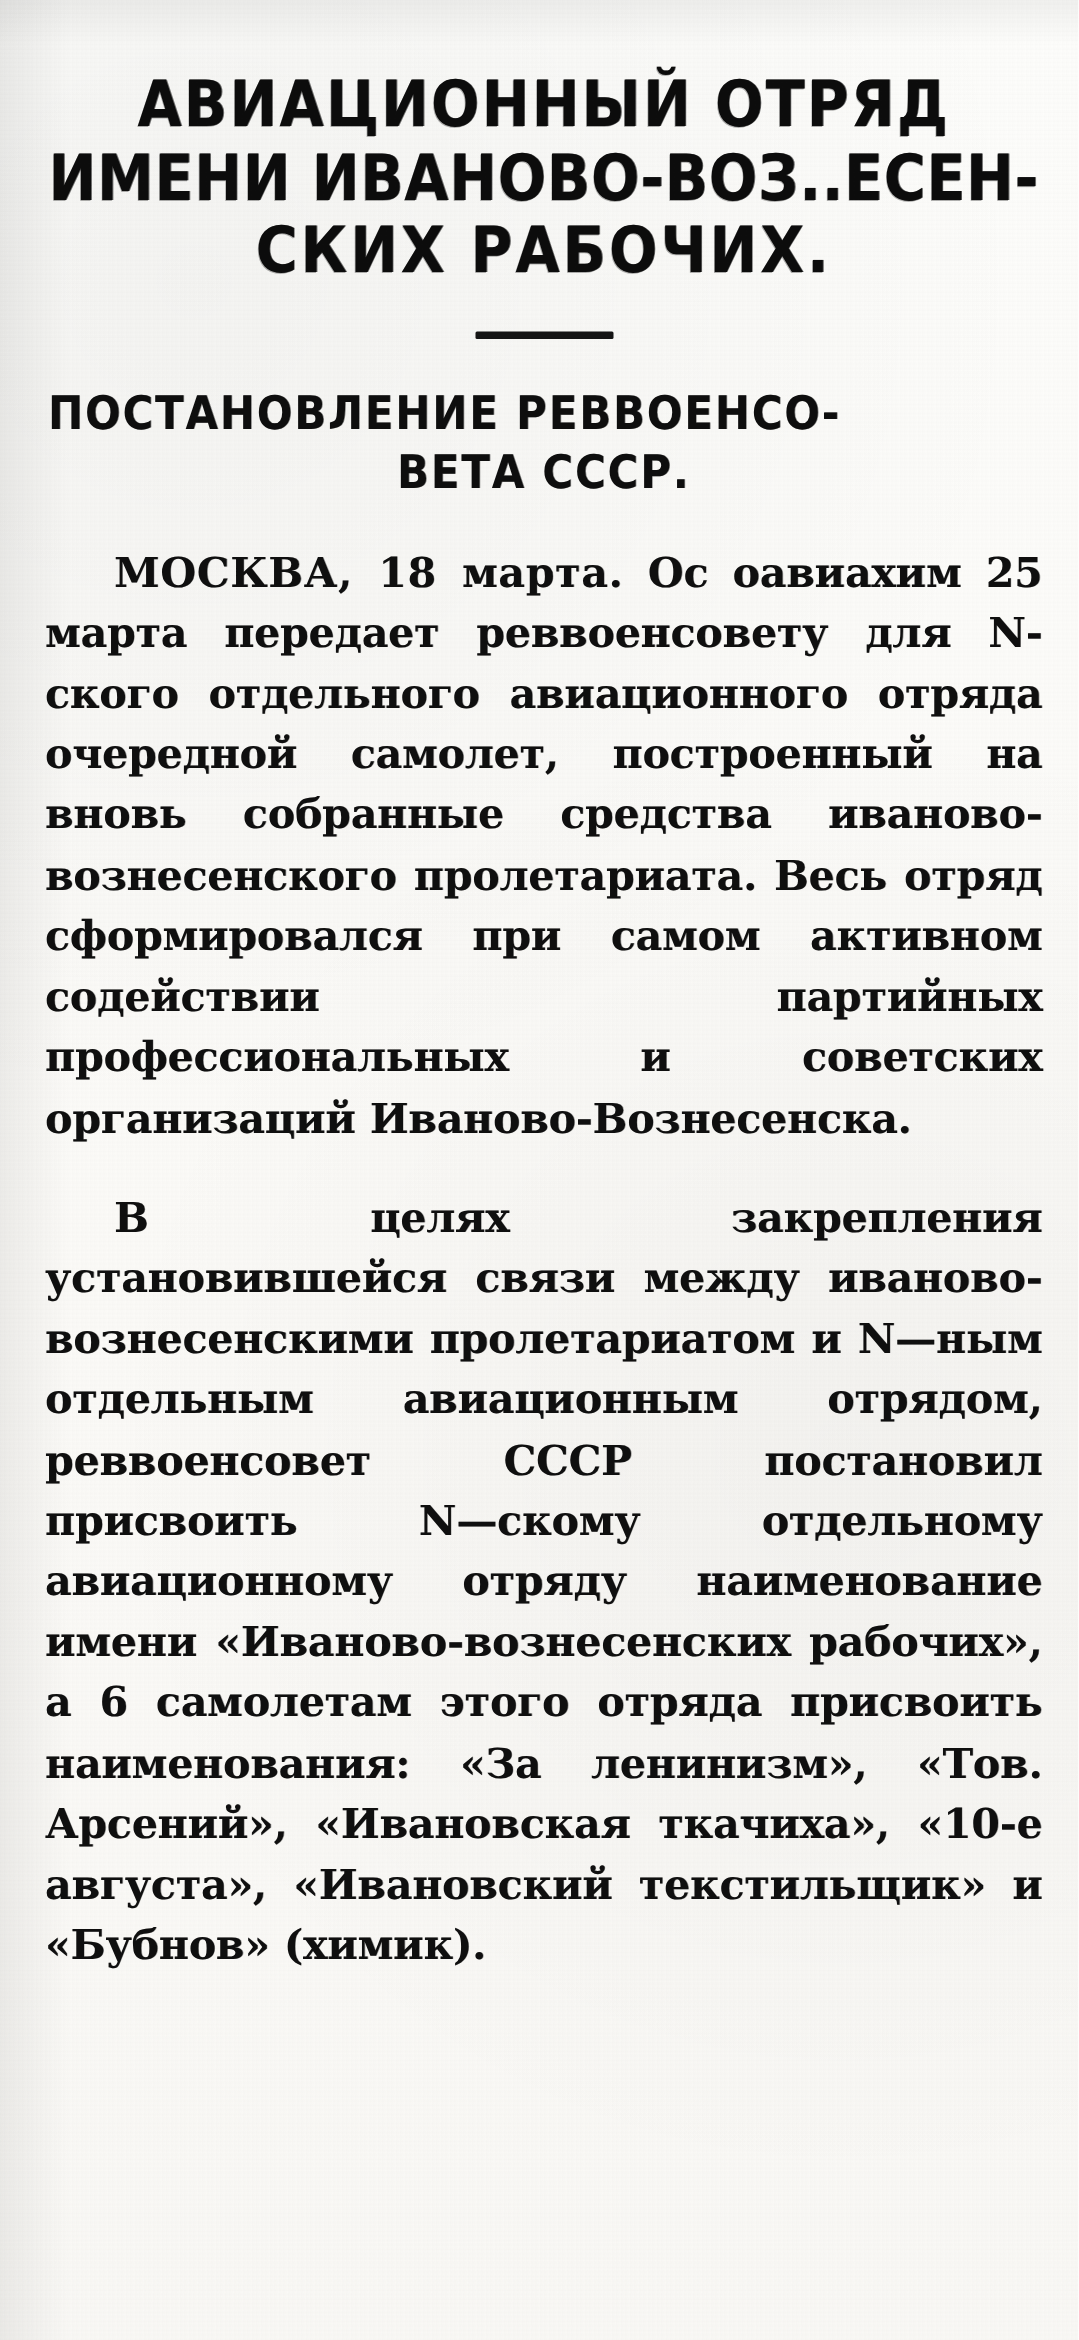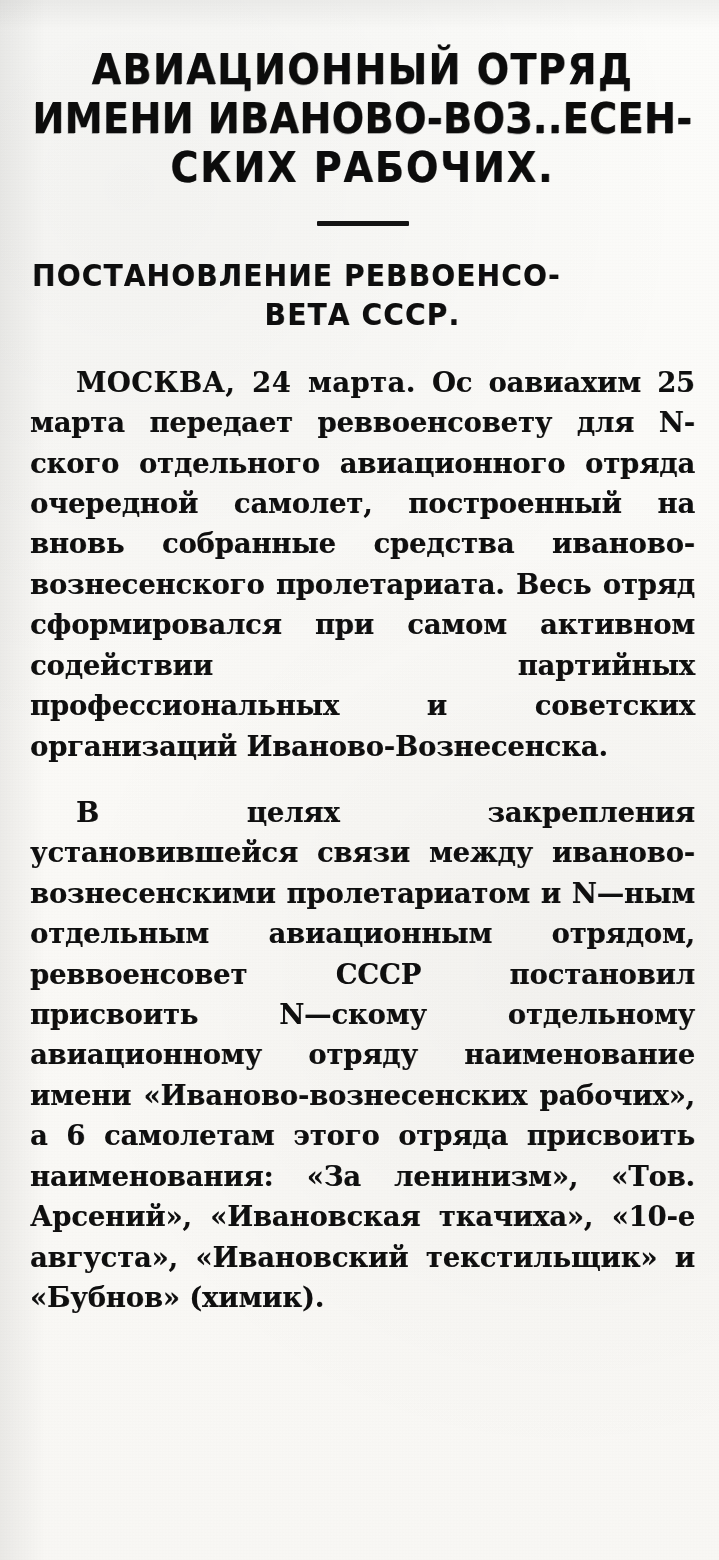--- a/index.html
+++ b/index.html
@@ -135,21 +135,21 @@
 
   <div class="rule"></div>
 
   <h2 class="subhead">
     <span class="sh-line sh1">ПОСТАНОВЛЕНИЕ РЕВВОЕНСО-</span>
     <span class="sh-line sh2">ВЕТА СССР.</span>
   </h2>
 
   <div class="body-col">
     <p class="para">
-      <span class="lead">МОСКВА, 24 марта.</span>
+      <span class="lead">МОСКВА, 18 марта.</span>
       <span>Ос оавиахим 25 марта передает реввоенсовету для N-ского отдельного авиационного отряда очередной самолет, построенный на вновь собранные средства иваново-вознесенского пролетариата. Весь отряд сформировался при самом активном содействии партийных профессиональных и советских организаций Иваново-Вознесенска.</span>
     </p>
     <p class="para">
       <span>В целях закрепления установившейся связи между иваново-вознесенскими пролетариатом и N—ным отдельным авиационным отрядом, реввоенсовет СССР постановил присвоить N—скому отдельному авиационному отряду наименование имени «Иваново-вознесенских рабочих», а 6 самолетам этого отряда присвоить наименования: «За ленинизм», «Тов. Арсений», «Ивановская ткачиха», «10-е августа», «Ивановский текстильщик» и «Бубнов» (химик).</span>
     </p>
   </div>
 
   <div class="grain"></div>
 </div>
 

